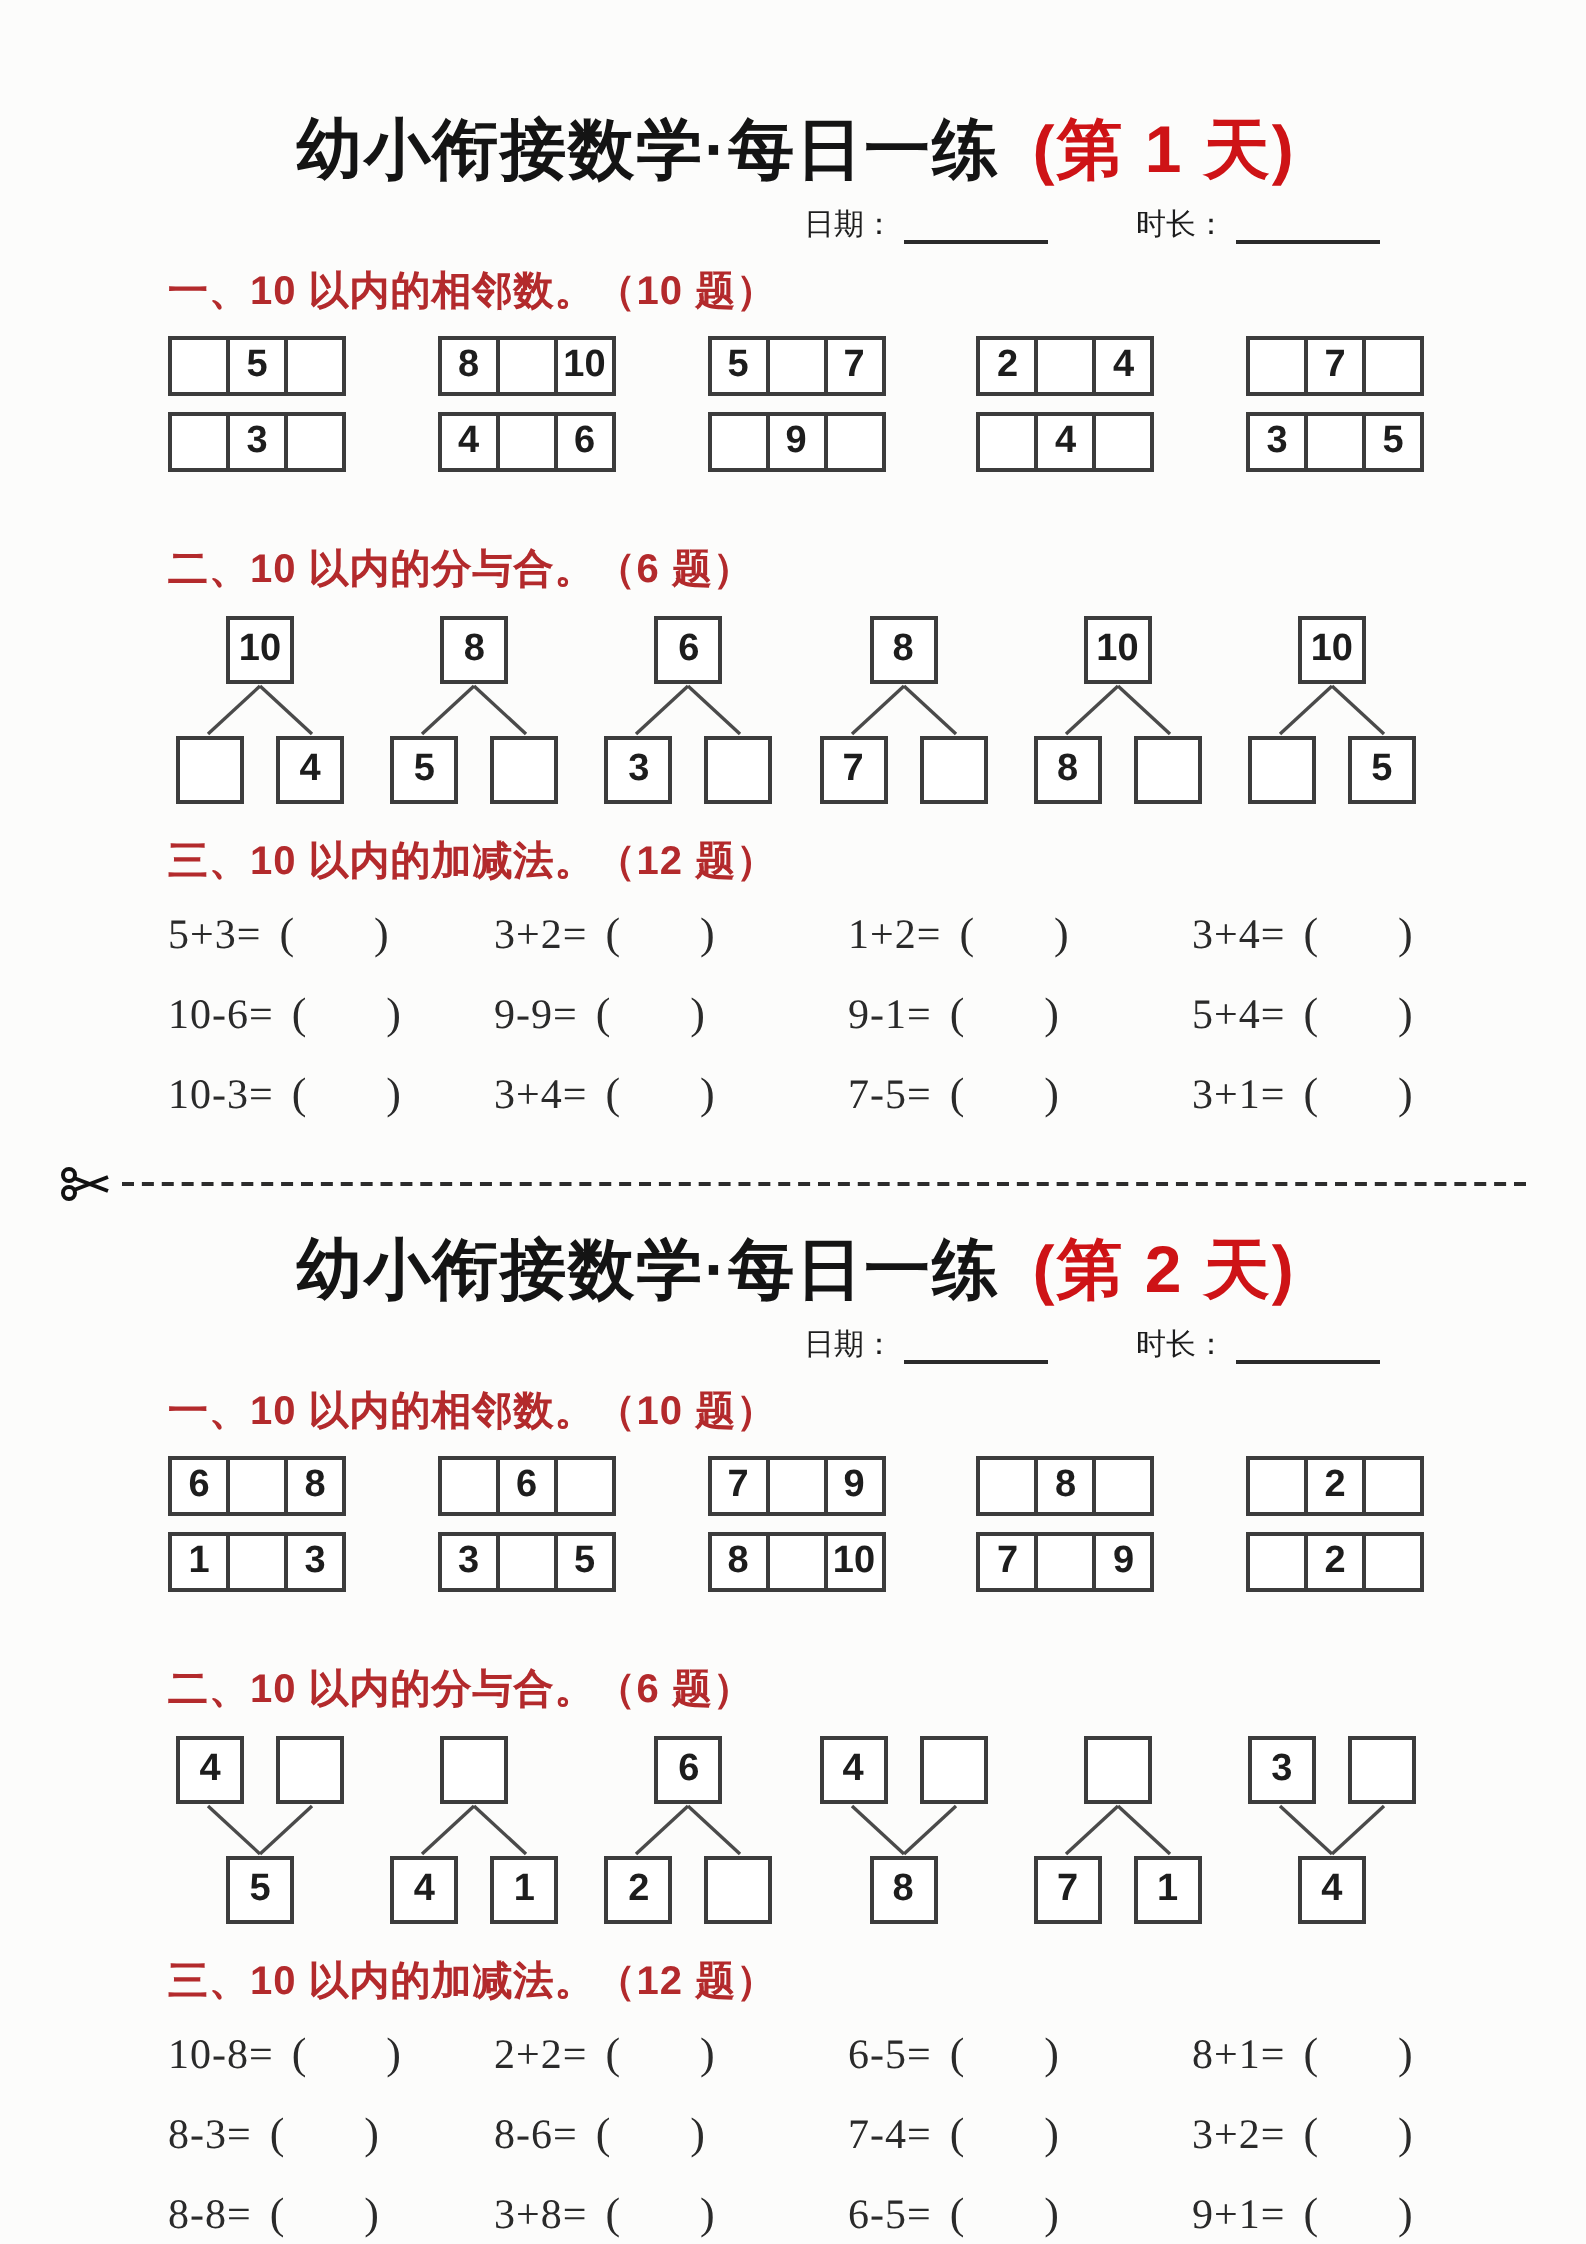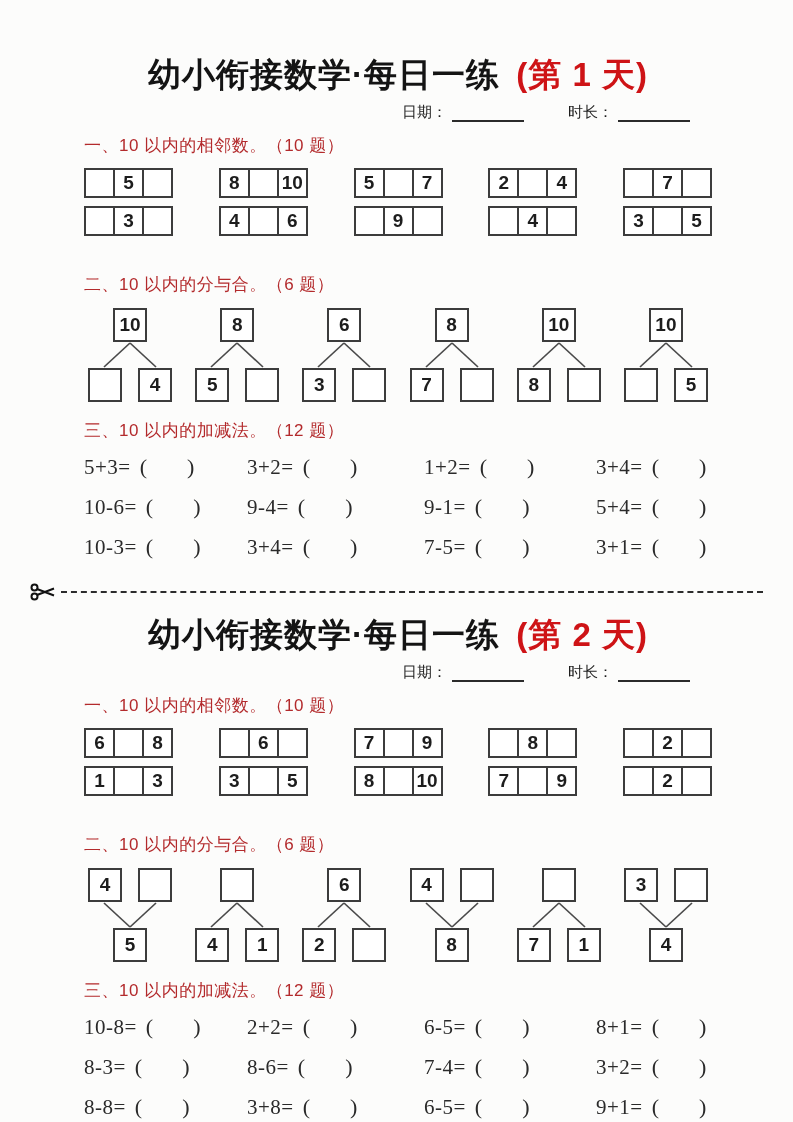--- a/index.html
+++ b/index.html
@@ -24,21 +24,21 @@
   }
   .t-main{color:#141414;}
   .t-day{color:var(--title-red);margin-left:6px;}
   .date-row{
     display:flex;justify-content:flex-end;gap:44px;
     margin-top:3px;padding-right:22px;font-size:15px;font-weight:normal;height:23px;
   }
   .meta-item{display:flex;align-items:flex-end;}
   .fill-line{display:inline-block;width:72px;height:15px;border-bottom:2px solid #2b2b2b;margin-left:5px;}
   .sec-heading{
-    color:var(--heading-red);font-size:17px;line-height:22px;font-weight:normal;
+    color:var(--heading-red);font-size:20px;line-height:22px;font-weight:bold;
     margin:0;letter-spacing:0.5px;
   }
   .sec1{margin:13px 0 11px;}
   .sec2{margin:38px 0 12px;}
   .sec3{margin:18px 0 12px;}
   .nb-grid{display:flex;flex-direction:column;gap:8px;}
   .nb-row{display:flex;justify-content:space-between;}
   .nb-group{display:flex;}
   .nb-cell{
     width:31px;height:30px;border:2px solid var(--box-border);margin-left:-2px;
@@ -253,21 +253,21 @@
           <span class="ans-blank"></span>
           <span class="paren">)</span>
         </div>
         <div class="prob">
           <span class="expr">10-6=</span>
           <span class="paren open">(</span>
           <span class="ans-blank"></span>
           <span class="paren">)</span>
         </div>
         <div class="prob">
-          <span class="expr">9-4=</span>
+          <span class="expr">9-9=</span>
           <span class="paren open">(</span>
           <span class="ans-blank"></span>
           <span class="paren">)</span>
         </div>
         <div class="prob">
           <span class="expr">9-1=</span>
           <span class="paren open">(</span>
           <span class="ans-blank"></span>
           <span class="paren">)</span>
         </div>

